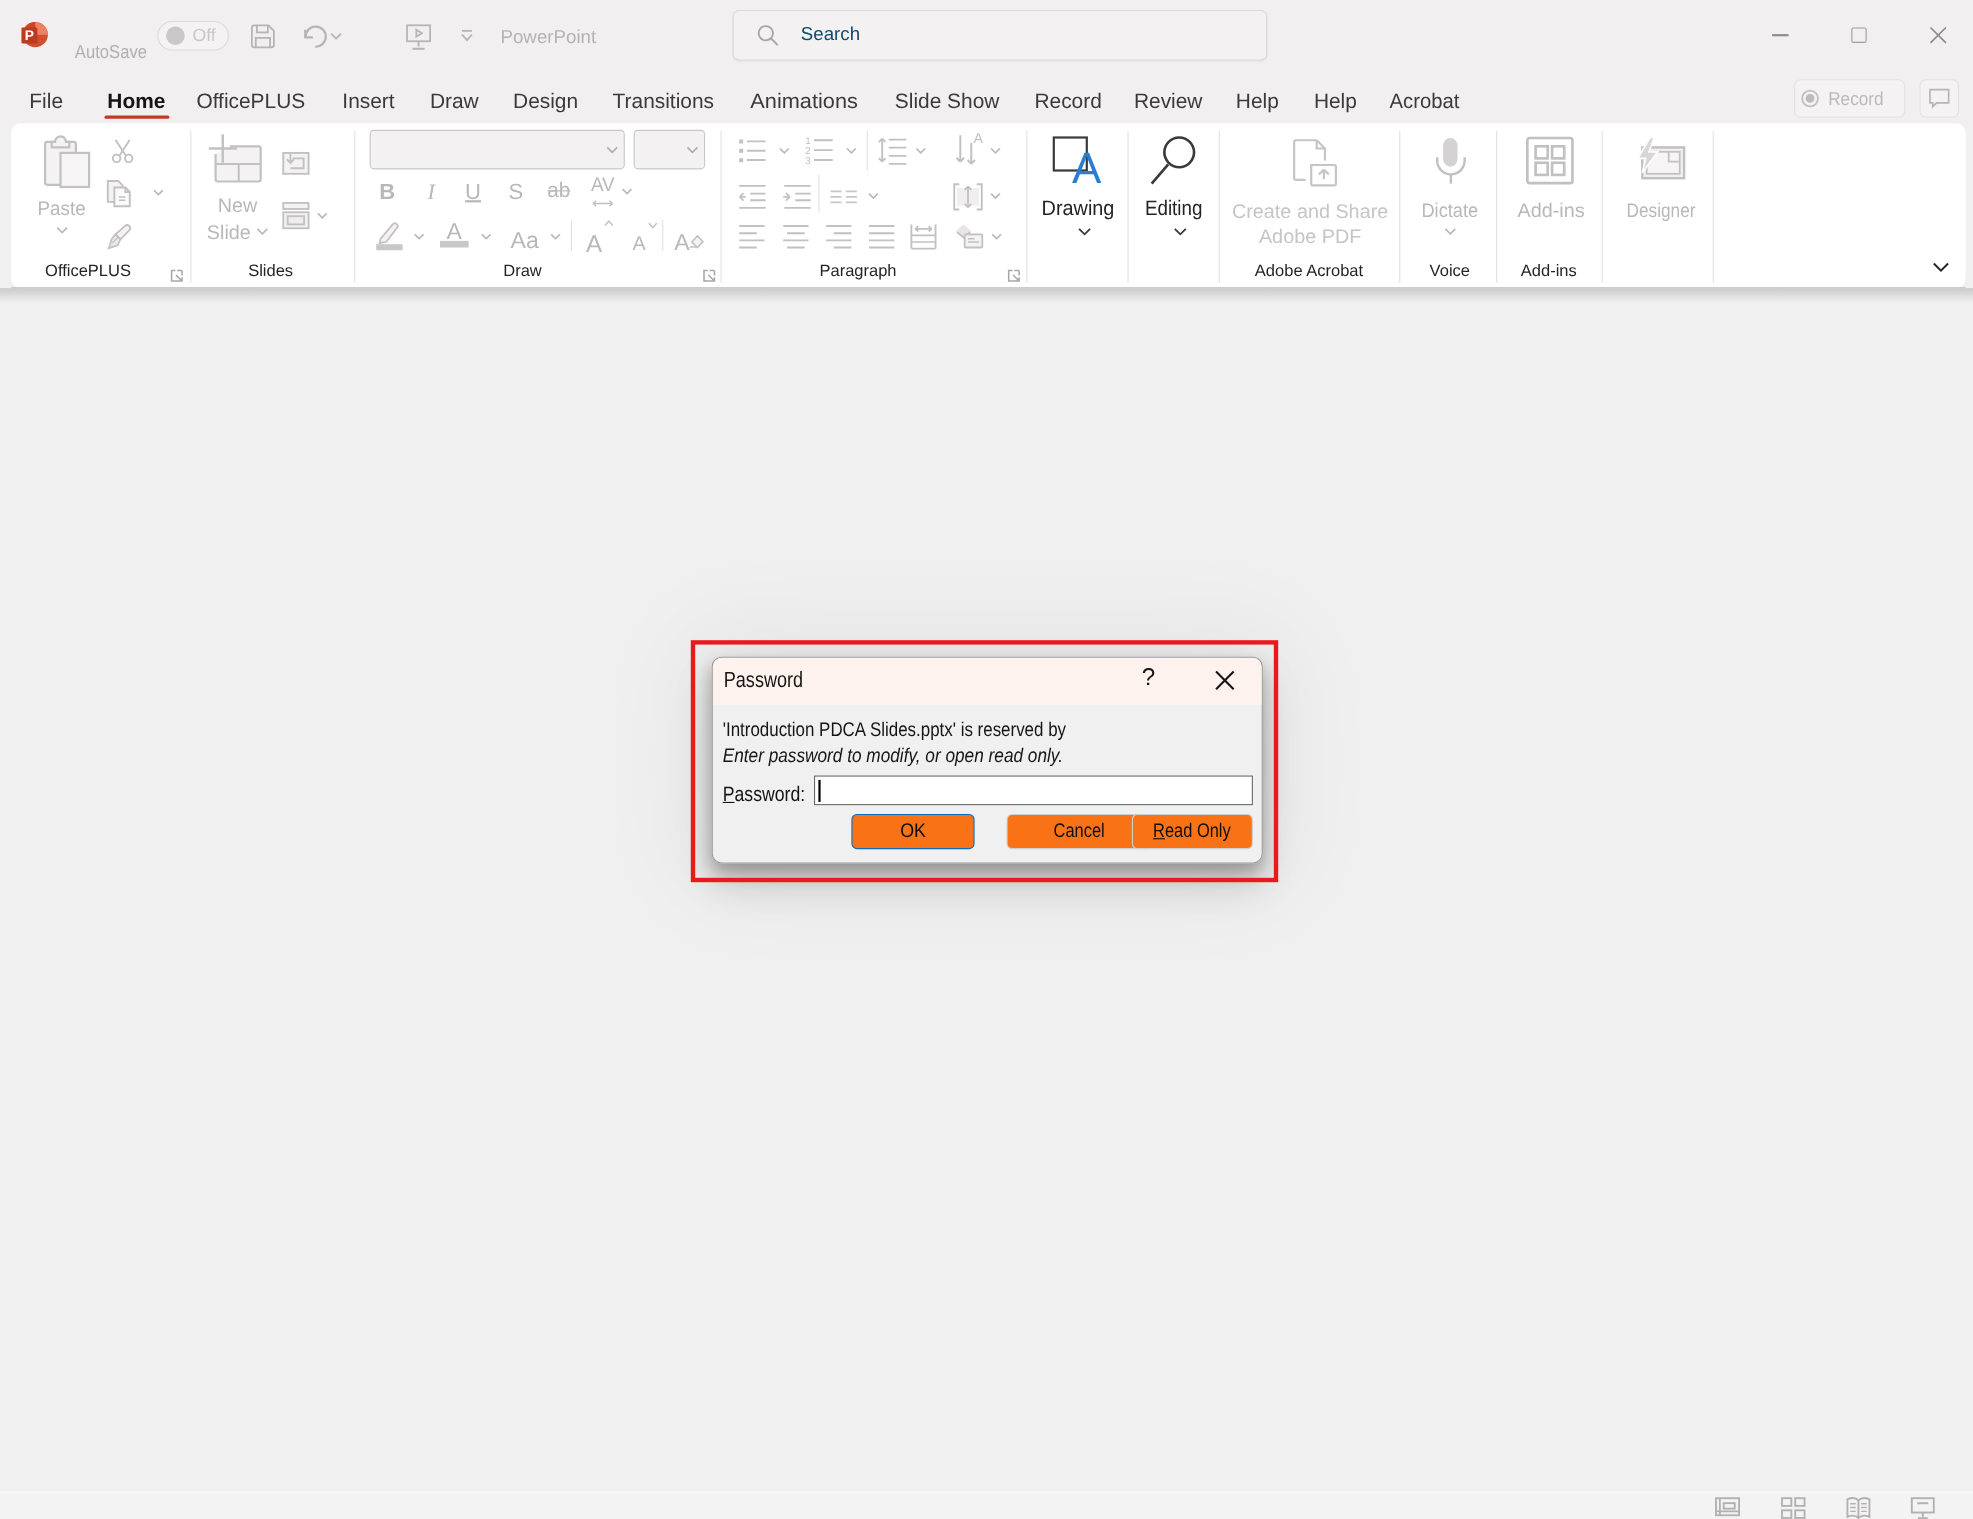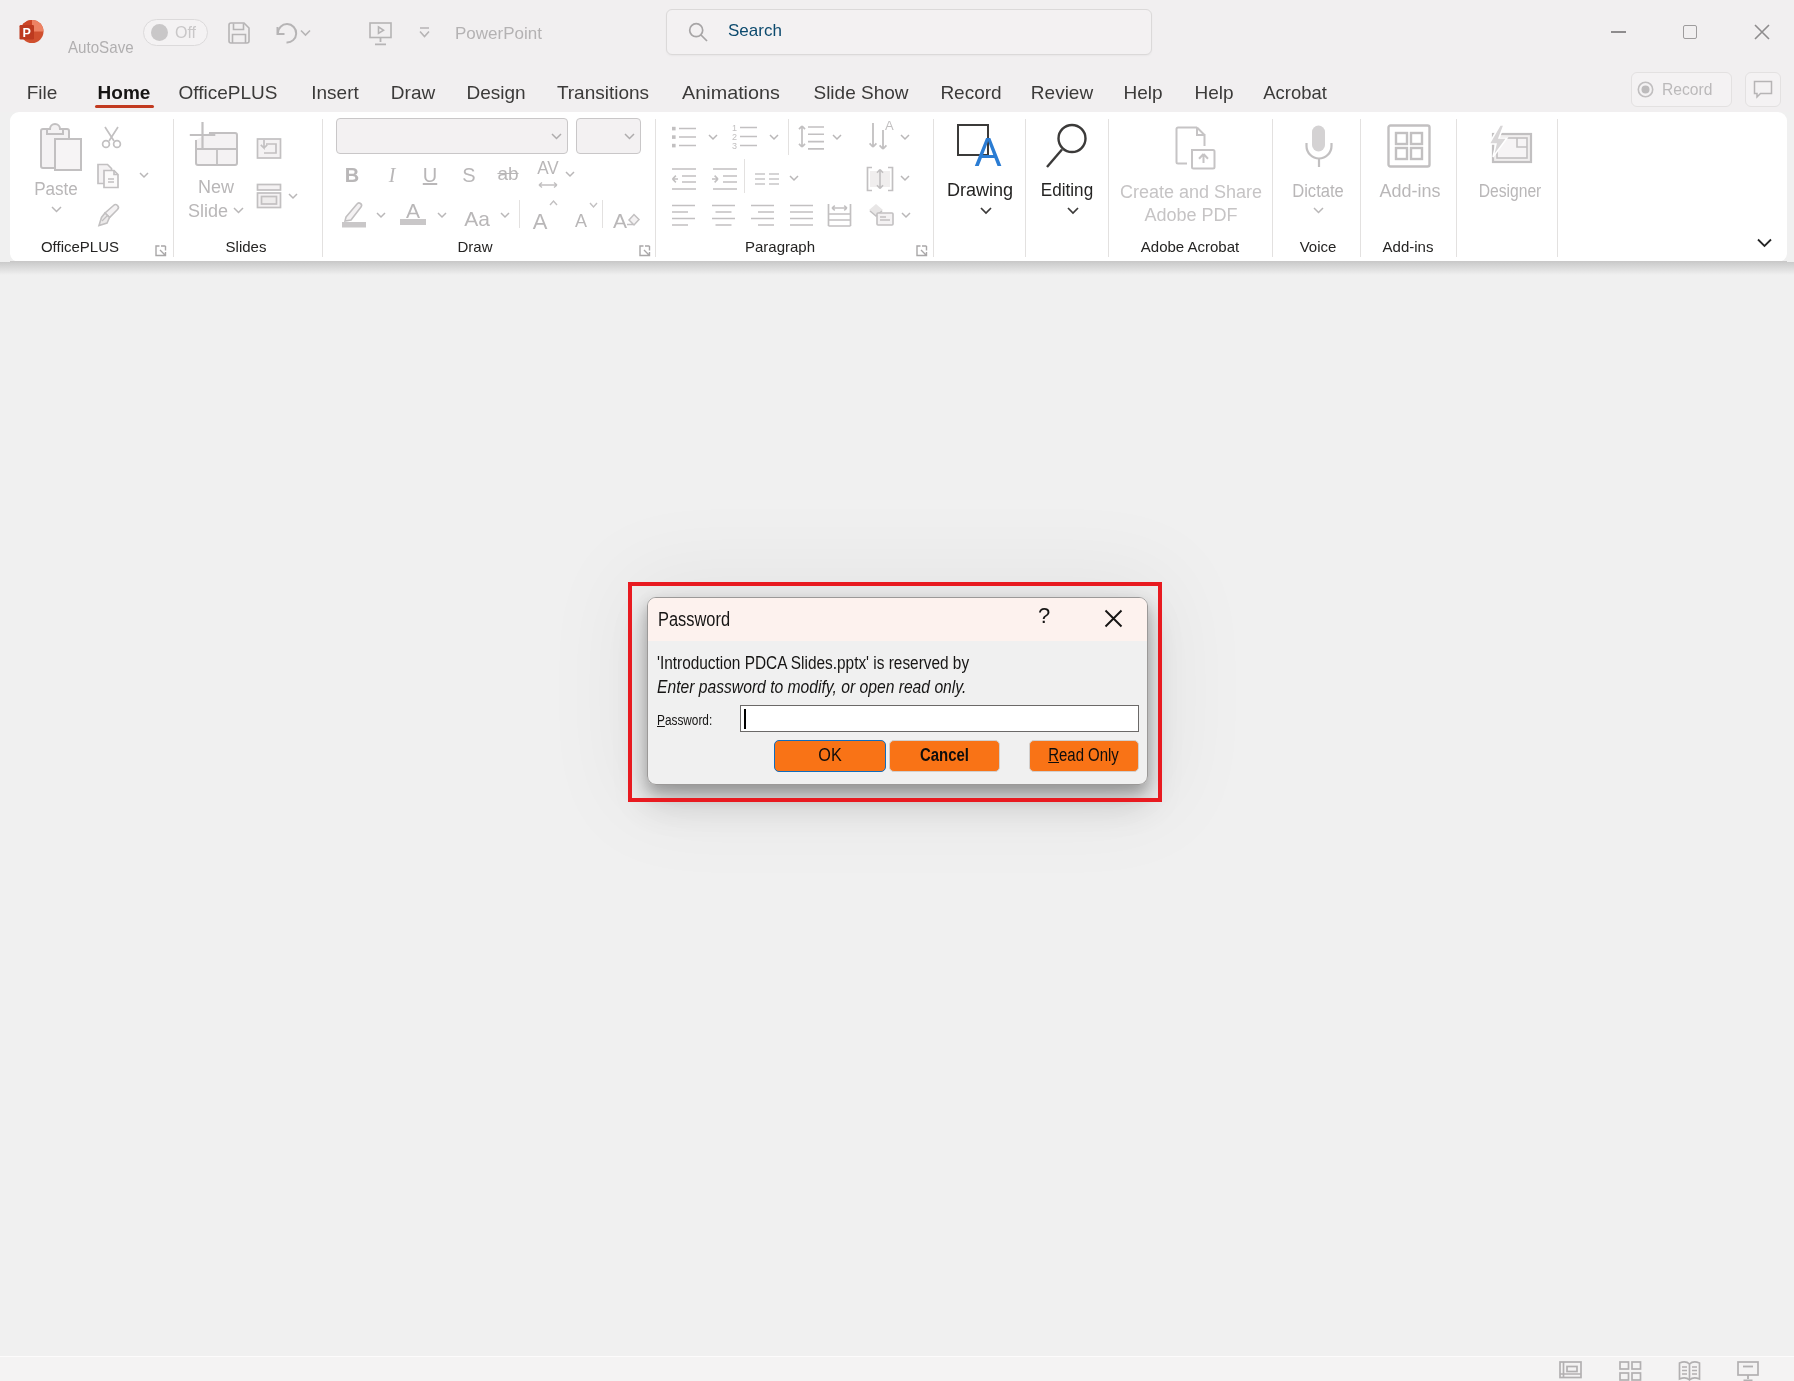--- a/index.html
+++ b/index.html
@@ -413,25 +413,25 @@
   <path d="M6 5.5 h10" stroke-width="1.8"></path>
   <path d="M11 14 v4 M6.5 19.3 h9" stroke-width="1.8"></path>
 </svg>
 
 <div class="abs" id="dlgshadow"></div>
 <div class="abs" id="dialog">
   <div style="position:absolute;left:0;top:0;right:0;height:43px;background:#fdf2ee;"></div>
   <div class="abs" style="left:10px;top:10px;font-size:20px;color:#161514;"><span class="sx" style="transform:scaleX(0.82)">Password</span></div>
   <div class="abs" style="left:9px;top:55px;font-size:18px;color:#161514;"><span class="sx" style="transform:scaleX(0.855)">'Introduction PDCA Slides.pptx' is reserved by</span></div>
   <div class="abs" style="left:9px;top:79px;font-size:18px;color:#161514;font-style:italic;"><span class="sx" style="transform:scaleX(0.87)">Enter password to modify, or open read only.</span></div>
-  <div class="abs" style="left:9px;top:114px;font-size:14px;color:#161514;"><span class="sx" style="transform:scaleX(0.845)"><span style="text-decoration:underline;">P</span>assword:</span></div>
+  <div class="abs" style="left:9px;top:114px;font-size:19px;color:#161514;"><span class="sx" style="transform:scaleX(0.845)"><span style="text-decoration:underline;">P</span>assword:</span></div>
   <div class="abs" style="left:92px;top:107px;width:399px;height:27px;background:#fff;border:1px solid #6b6968;box-sizing:border-box;"></div>
   <div class="abs" style="left:96px;top:111px;width:2px;height:20px;background:#000;"></div>
   <div class="dbtn" style="left:126px;top:142px;width:112px;border:1.6px solid #0f6cbd;line-height:28px;"><span class="sx" style="transform-origin:50% 50%;transform:scaleX(0.9)">OK</span></div>
-  <div class="dbtn" style="left:241px;top:142px;width:111px;font-weight:bold;"><span class="sx" style="transform-origin:50% 50%;transform:scaleX(0.83)">Cancel</span></div>
+  <div class="dbtn" style="left:267px;top:142px;width:133px;"><span class="sx" style="transform-origin:50% 50%;transform:scaleX(0.83)">Cancel</span></div>
   <div class="dbtn" style="left:381px;top:142px;width:110px;"><span class="sx" style="transform-origin:50% 50%;transform:scaleX(0.83)"><span style="text-decoration:underline;">R</span>ead Only</span></div>
 </div>
 
 <div class="abs" style="left:1038px;top:603px;font-size:22px;color:#161514;">?</div>
 <svg class="abs" style="left:1104px;top:609px" width="19" height="19" viewBox="0 0 19 19" stroke="#161514" stroke-width="1.9" fill="none">
     <path d="M1.5 1.5 L17.5 17.5 M17.5 1.5 L1.5 17.5"></path>
   </svg>
 
 <div class="abs" id="redrect"></div>
 

